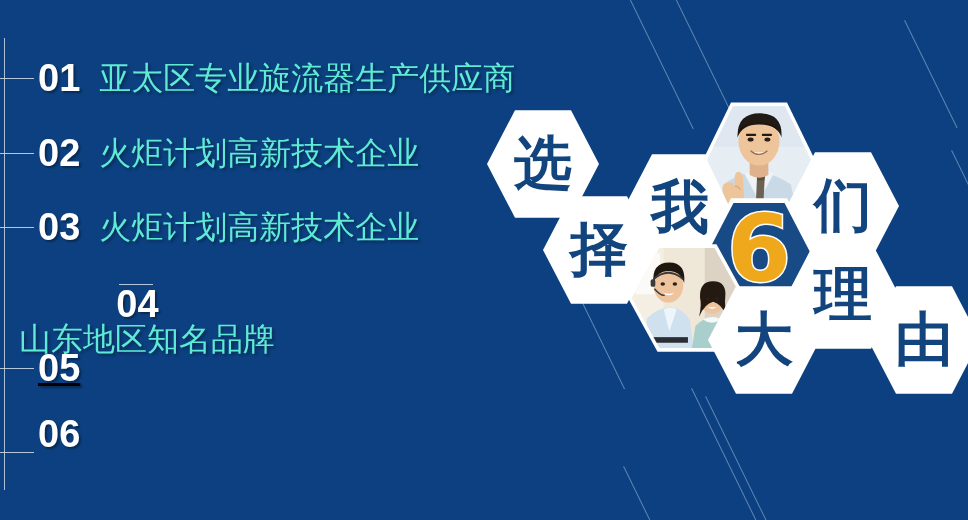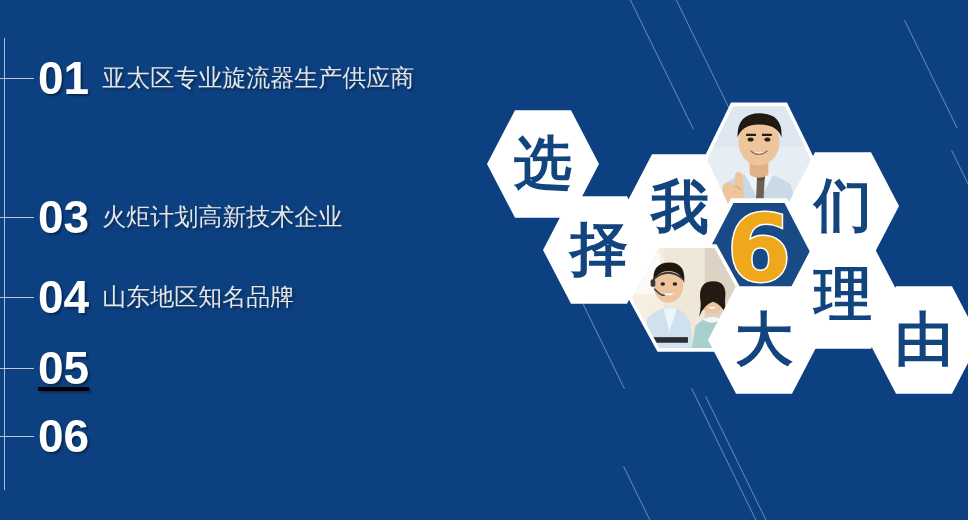--- a/index.html
+++ b/index.html
@@ -23,26 +23,26 @@
   }
   .row{
     position:absolute;left:0;height:58px;display:flex;align-items:center;
     white-space:nowrap;
   }
   .tick{
     display:inline-block;width:34px;height:1px;background:#c9d6e6;opacity:.9;
     margin-right:4px;flex:0 0 auto;
   }
   .num{
-    color:#ffffff;font-weight:bold;font-size:46px;letter-spacing:0px;
+    color:#ffffff;font-weight:bold;font-size:38px;letter-spacing:0px;
     line-height:1;flex:0 0 auto;
     text-shadow:2px 2px 2px rgba(0,0,0,.35);
   }
   .txt{
-    color:#e5e5e5;font-size:24px;line-height:1;margin-left:13px;flex:0 0 auto;
+    color:#5eead4;font-size:32px;line-height:1;margin-left:19px;flex:0 0 auto;
     font-family:"DejaVu Sans","Liberation Sans",sans-serif;
     text-shadow:2px 2px 3px rgba(0,0,0,.35);
   }
 
   
   .hex{
     position:absolute;
     -webkit-clip-path:polygon(25% 2%,75% 2%,100% 50%,75% 98%,25% 98%,0% 50%);
     clip-path:polygon(25% 2%,75% 2%,100% 50%,75% 98%,25% 98%,0% 50%);
     background:#ffffff;
@@ -98,39 +98,44 @@
   <div class="diag" style="left:624px;top:466px;width:80px;transform:rotate(64deg);"></div>
 
   <div id="axis"></div>
 
   <div class="row" style="top:49px;">
     <span class="tick"></span>
     <span class="num">01</span>
     <span class="txt">亚太区专业旋流器生产供应商</span>
   </div>
 
-
-  <div class="row" style="top:188px;align-items:center;">
+  <div class="row" style="top:124px;">
+    <span class="tick"></span>
+    <span class="num">02</span>
+    <span class="txt">火炬计划高新技术企业</span>
+  </div>
+
+  <div class="row" style="top:198px;align-items:center;">
     <span class="tick"></span>
     <span class="num">03</span>
     <span class="txt">火炬计划高新技术企业</span>
   </div>
 
-  <div class="row" style="top:268px;">
+  <div class="row" style="top:284px;flex-direction:column;">
     <span class="tick"></span>
     <span class="num">04</span>
     <span class="txt">山东地区知名品牌</span>
   </div>
 
   <div class="row" style="top:339px;text-decoration:underline;">
     <span class="tick"></span>
     <span class="num">05</span>
   </div>
 
-  <div class="row" style="top:407px;">
+  <div class="row" style="top:395px;align-items:flex-end;">
     <span class="tick"></span>
     <span class="num">06</span>
   </div>
 
   <div class="hex" style="left:487px;top:108px;width:112px;height:112px;">
     <span class="glyph">选</span>
   </div>
 
   <div class="hex" style="left:543px;top:194px;width:112px;height:112px;">
     <span class="glyph">择</span>

